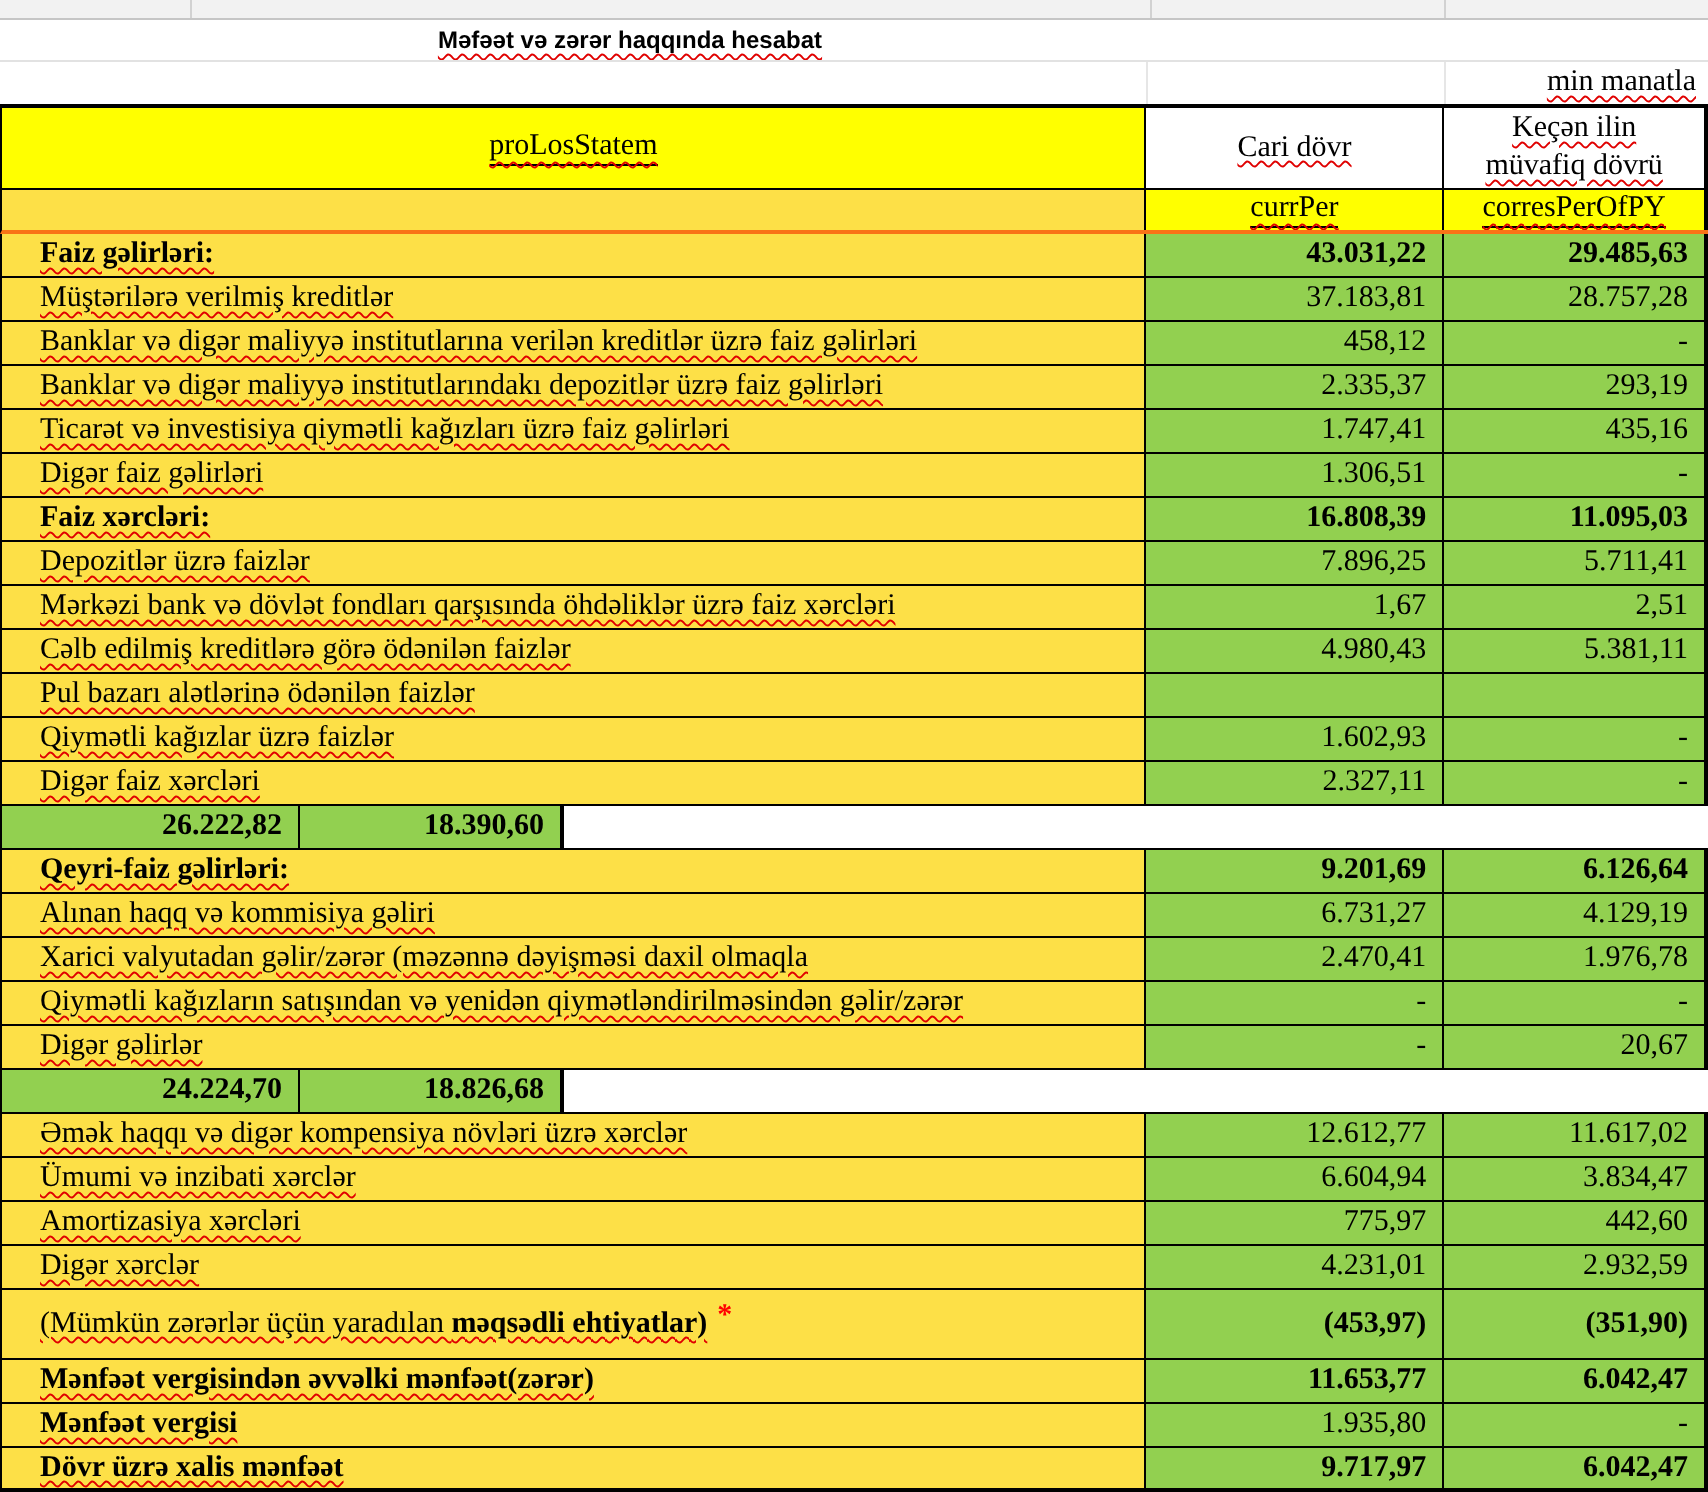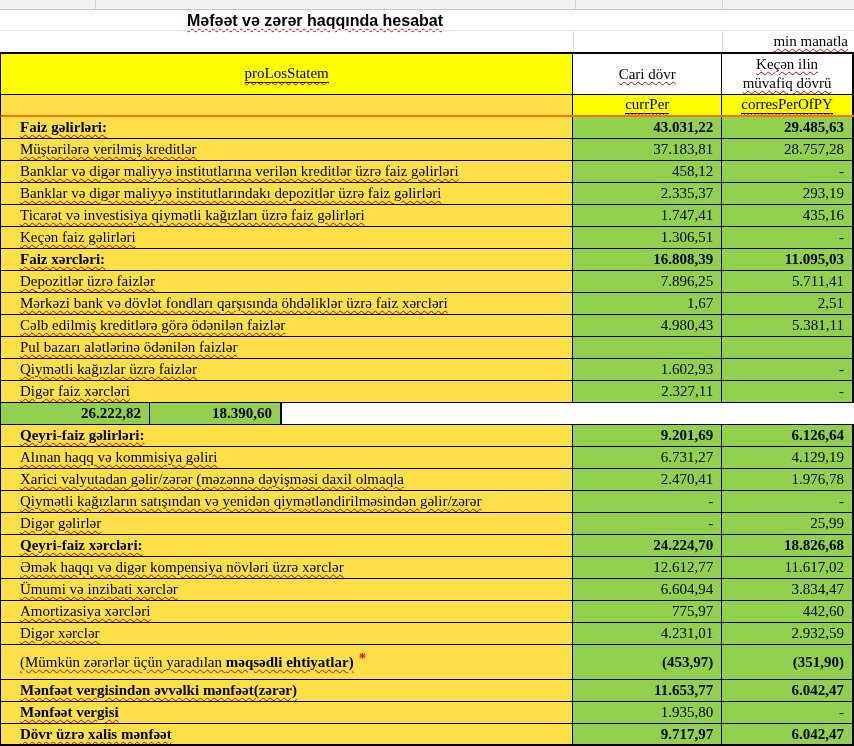--- a/index.html
+++ b/index.html
@@ -6,21 +6,21 @@
   #stage{position:relative;width:854px;height:746px;background:#ffffff;overflow:hidden;
          font-family:"Liberation Serif","DejaVu Serif",serif;font-size:15px;color:#000;}
 
   
   .topbar{position:relative;height:10px;background:#f2f2f2;border-bottom:1px solid #c6c6c6;box-sizing:border-box;}
   .topbar .tick{position:absolute;top:0;bottom:0;width:1px;background:#d2d2d2;}
 
   
   .title-row{height:21px;line-height:21px;width:630px;text-align:center;box-sizing:border-box;position:relative;}
   .title-row .rule{position:absolute;left:0;top:20px;width:854px;height:1px;background:#e2e2e2;}
-  .title{font-family:"Liberation Sans","DejaVu Sans",sans-serif;font-weight:bold;font-size:16px;}
+  .title{font-family:"Liberation Sans","DejaVu Sans",sans-serif;font-weight:bold;font-size:12px;}
   .unit-row{height:21px;line-height:20px;text-align:right;padding-right:6px;box-sizing:border-box;position:relative;}
   .vguide{position:absolute;top:0;bottom:0;width:1px;background:#e6e6e6;}
 
   
   .wavy{text-decoration-line:underline;text-decoration-style:wavy;text-decoration-color:#e00000;
         text-decoration-thickness:1px;text-underline-offset:2px;}
   
   .uw{border-bottom:1px solid #000;text-decoration-line:underline;text-decoration-style:wavy;
       text-decoration-color:#e00000;text-decoration-thickness:1px;text-underline-offset:3px;}
 
@@ -124,21 +124,21 @@
       </div>
       <div class="trow row">
         <div class="cell c1">
           <span class="wavy">Ticarət və investisiya qiymətli kağızları üzrə faiz gəlirləri</span>
         </div>
         <div class="cell c2 green val">1.747,41</div>
         <div class="cell c3 green val">435,16</div>
       </div>
       <div class="trow row">
         <div class="cell c1">
-          <span class="wavy">Keçən faiz gəlirləri</span>
+          <span class="wavy">Digər faiz gəlirləri</span>
         </div>
         <div class="cell c2 green val">1.306,51</div>
         <div class="cell c3 green val">-</div>
       </div>
       <div class="trow row">
         <div class="cell c1">
           <span class="wavy b">Faiz xərcləri:</span>
         </div>
         <div class="cell c2 green val b">16.808,39</div>
         <div class="cell c3 green val b">11.095,03</div>
@@ -215,26 +215,23 @@
           <span class="wavy">Qiymətli kağızların satışından və yenidən qiymətləndirilməsindən gəlir/zərər</span>
         </div>
         <div class="cell c2 green val">-</div>
         <div class="cell c3 green val">-</div>
       </div>
       <div class="trow row">
         <div class="cell c1">
           <span class="wavy">Digər gəlirlər</span>
         </div>
         <div class="cell c2 green val">-</div>
-        <div class="cell c3 green val">25,99</div>
-      </div>
-      <div class="trow row">
-        <div class="cell c1">
-          <span class="wavy b">Qeyri-faiz xərcləri:</span>
-        </div>
+        <div class="cell c3 green val">20,67</div>
+      </div>
+      <div class="trow row">
         <div class="cell c2 green val b">24.224,70</div>
         <div class="cell c3 green val b">18.826,68</div>
       </div>
       <div class="trow row">
         <div class="cell c1">
           <span class="wavy">Əmək haqqı və digər kompensiya növləri üzrə xərclər</span>
         </div>
         <div class="cell c2 green val">12.612,77</div>
         <div class="cell c3 green val">11.617,02</div>
       </div>

